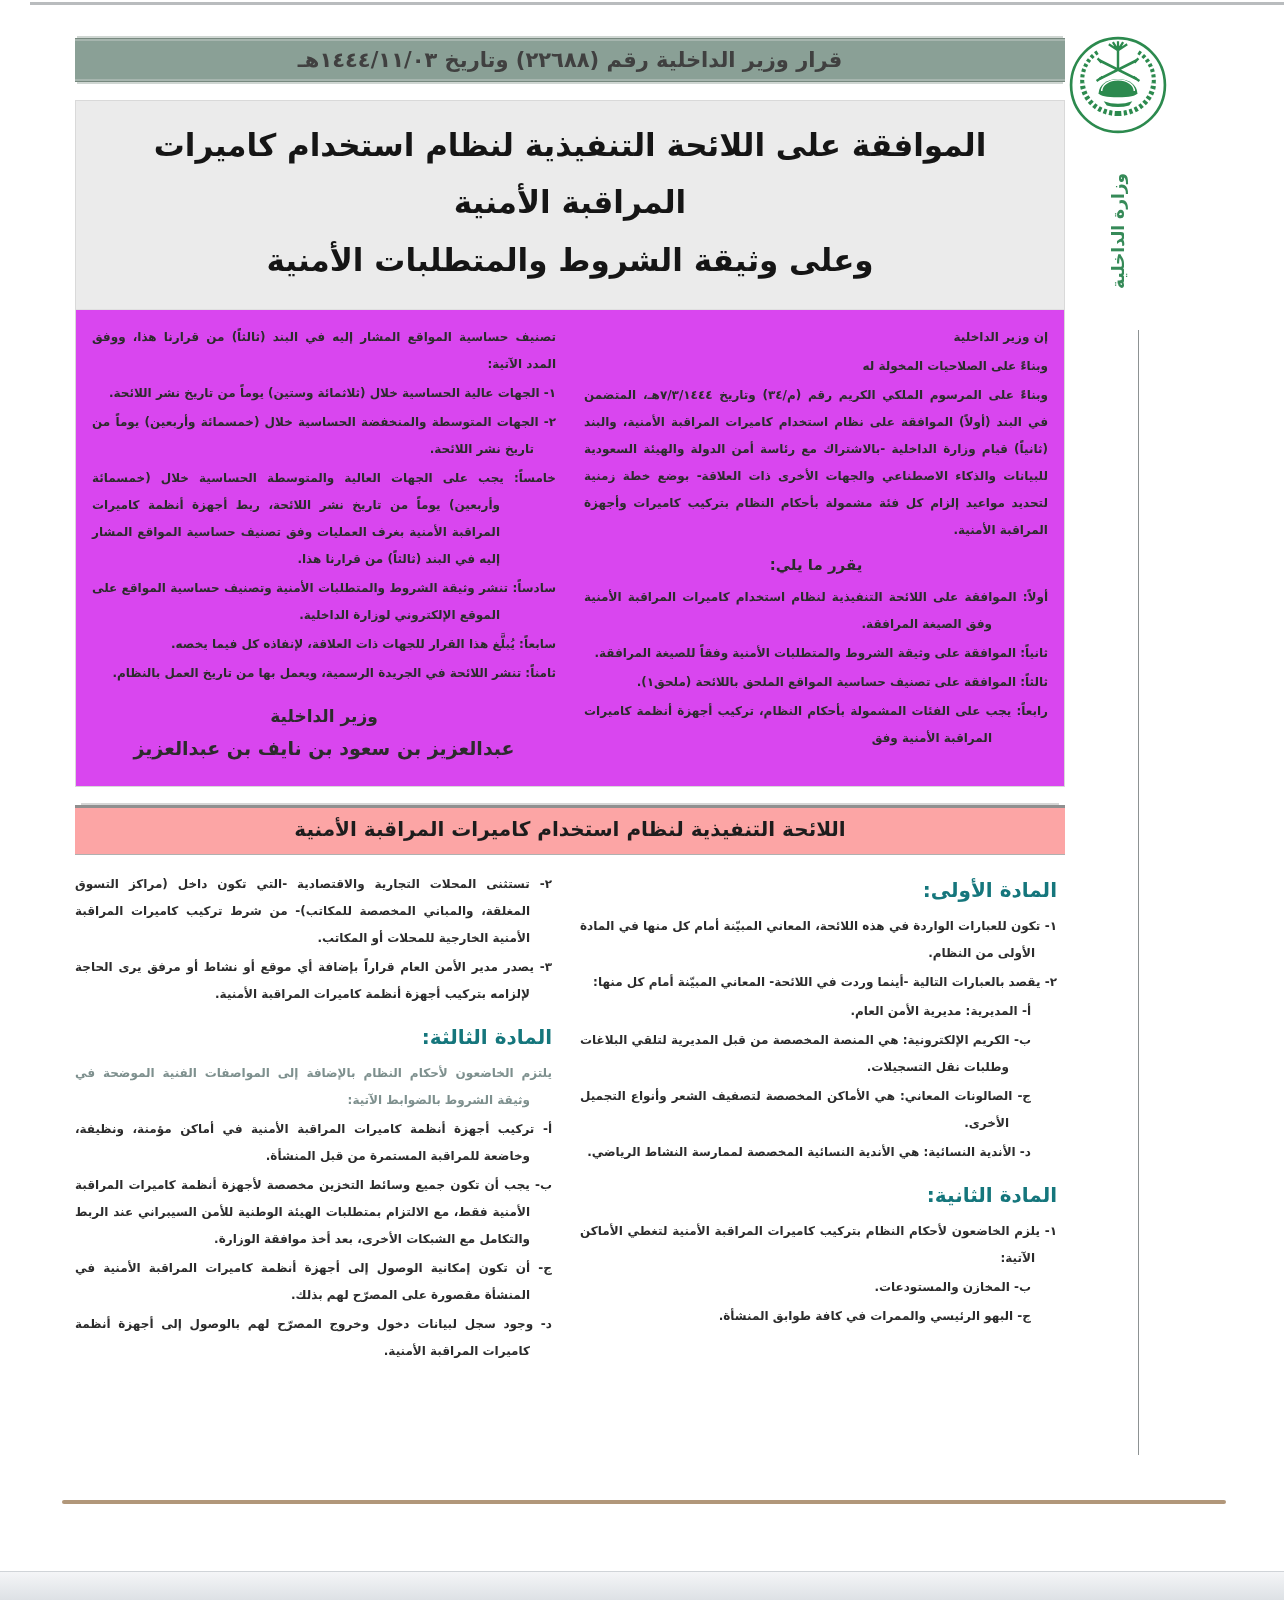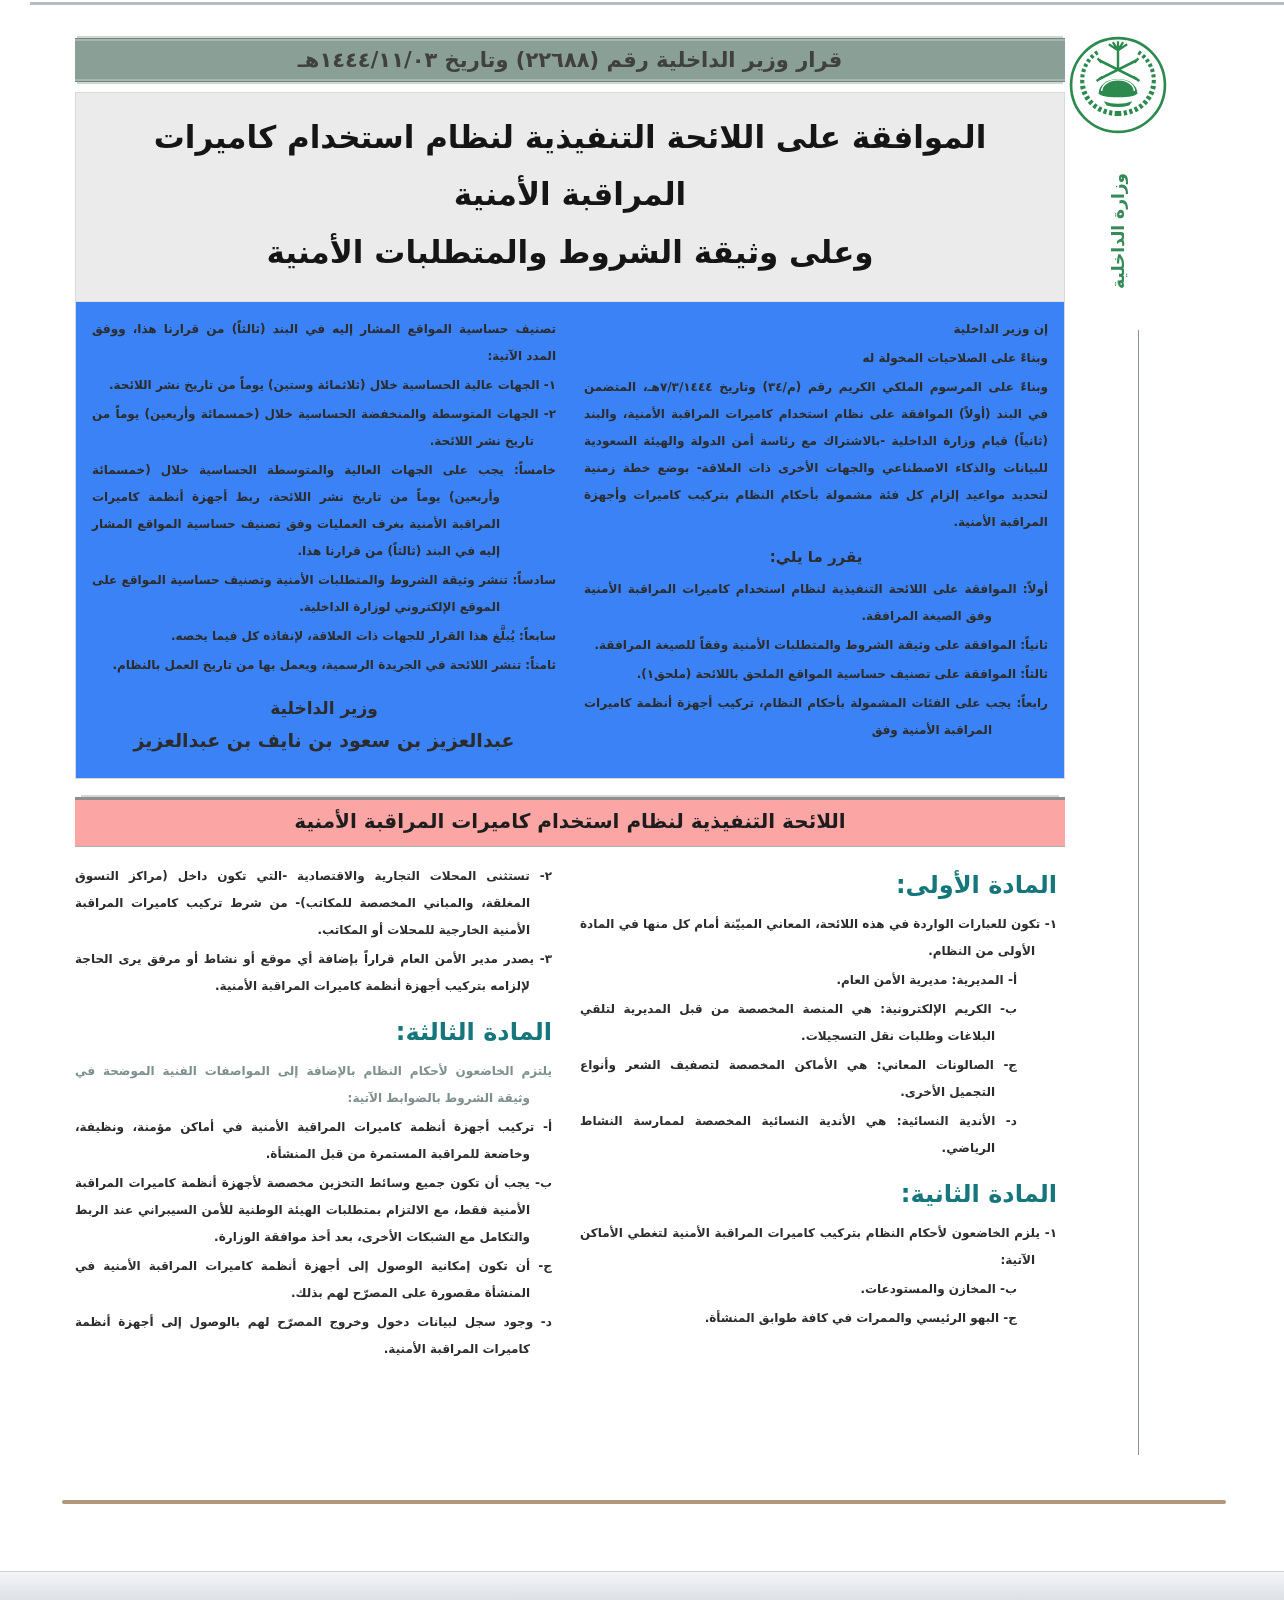--- a/index.html
+++ b/index.html
@@ -26,45 +26,45 @@
   
   .main{position:absolute;top:38px;left:75px;width:990px;}
 
   .decree-bar{
     height:42px;line-height:42px;text-align:center;background:#8aa096;color:#404040;
     font-size:21px;font-weight:bold;
     border-top:1px solid #77897f;border-bottom:1px solid #77897f;
     box-shadow:inset 0 2px 0 #a6b5ae, inset 0 -2px 0 #a6b5ae, 0 4px 0 -2px #cfd6d2, 0 -4px 0 -2px #cfd6d2;
   }
 
-  .decree-box{border:1px solid #d9d9d9;margin-top:10px;background:#3b82f6;}
+  .decree-box{border:1px solid #d9d9d9;margin-top:18px;background:#d946ef;}
   .title-block{background:#ebebeb;padding:16px 28px 20px;text-align:center;border-bottom:1px solid #e0e0e0;}
   .title-block .l1,.title-block .l2{font-size:31px;font-weight:bold;color:#151515;line-height:1.85;}
   .decree-body{display:flex;gap:28px;padding:14px 16px 20px;}
   .col{flex:1 1 0;min-width:0;}
 
   .t{font-size:12px;line-height:2.25;margin:0 0 2px;font-weight:bold;text-align:justify;}
   .t.start{text-align:right;}
   .h22{padding-right:22px;text-indent:-22px;}
   .h56{padding-right:56px;text-indent:-56px;}
-  .ind{margin-right:40px;}
+  .ind{margin-right:26px;}
   .decides{text-align:center;font-size:15px;font-weight:bold;margin:6px 0 4px;line-height:2;}
 
   .sig{margin-top:16px;text-align:center;}
   .sig-title{font-size:17px;font-weight:bold;line-height:1.6;}
   .sig-name{font-size:19px;font-weight:bold;line-height:1.9;}
 
   .reg-bar{
     margin-top:18px;height:46px;line-height:43px;text-align:center;background:#fca5a5;color:#1d1d1d;
     font-size:20px;font-weight:bold;border-top:3px solid #8f8f8f;border-bottom:1px solid #b0b0b0;
     box-shadow:0 -8px 0 -6px #d6d6d6;
   }
   .reg-body{display:flex;gap:28px;padding:16px 8px 0 0;}
 
-  h3.article{font-size:24px;font-weight:bold;color:#15767c;margin:14px 0 8px;line-height:1.5;}
+  h3.article{font-size:20px;font-weight:bold;color:#15767c;margin:14px 0 8px;line-height:1.5;}
   h3.article.first{margin-top:4px;}
   .def .term{font-weight:bold;}
   .intro3{color:#7e908e;}
 </style>
 </head>
 <body>
 
 <div class="top-edge"></div>
 
 <div class="rail">
@@ -127,20 +127,21 @@
   </div>
 
   <div class="reg-bar">
     <span>اللائحة التنفيذية لنظام استخدام كاميرات المراقبة الأمنية</span>
   </div>
 
   <div class="reg-body">
     <div class="col">
       <h3 class="article first">المادة الأولى:</h3>
       <p class="t h22">١- تكون للعبارات الواردة في هذه اللائحة، المعاني المبيّنة أمام كل منها في المادة الأولى من النظام.</p>
+      <p class="t h22">٢- يقصد بالعبارات التالية -أينما وردت في اللائحة- المعاني المبيّنة أمام كل منها:</p>
       <p class="t h22 ind def"><span class="term">أ- المديرية:</span><span> مديرية الأمن العام.</span></p>
       <p class="t h22 ind def"><span class="term">ب- الكريم الإلكترونية:</span><span> هي المنصة المخصصة من قبل المديرية لتلقي البلاغات وطلبات نقل التسجيلات.</span></p>
       <p class="t h22 ind def"><span class="term">ج- الصالونات المعاني:</span><span> هي الأماكن المخصصة لتصفيف الشعر وأنواع التجميل الأخرى.</span></p>
       <p class="t h22 ind def"><span class="term">د- الأندية النسائية:</span><span> هي الأندية النسائية المخصصة لممارسة النشاط الرياضي.</span></p>
       <h3 class="article">المادة الثانية:</h3>
       <p class="t h22">١- يلزم الخاضعون لأحكام النظام بتركيب كاميرات المراقبة الأمنية لتغطي الأماكن الآتية:</p>
       <p class="t h22 ind">ب- المخازن والمستودعات.</p>
       <p class="t h22 ind">ج- البهو الرئيسي والممرات في كافة طوابق المنشأة.</p>
 
     </div>

